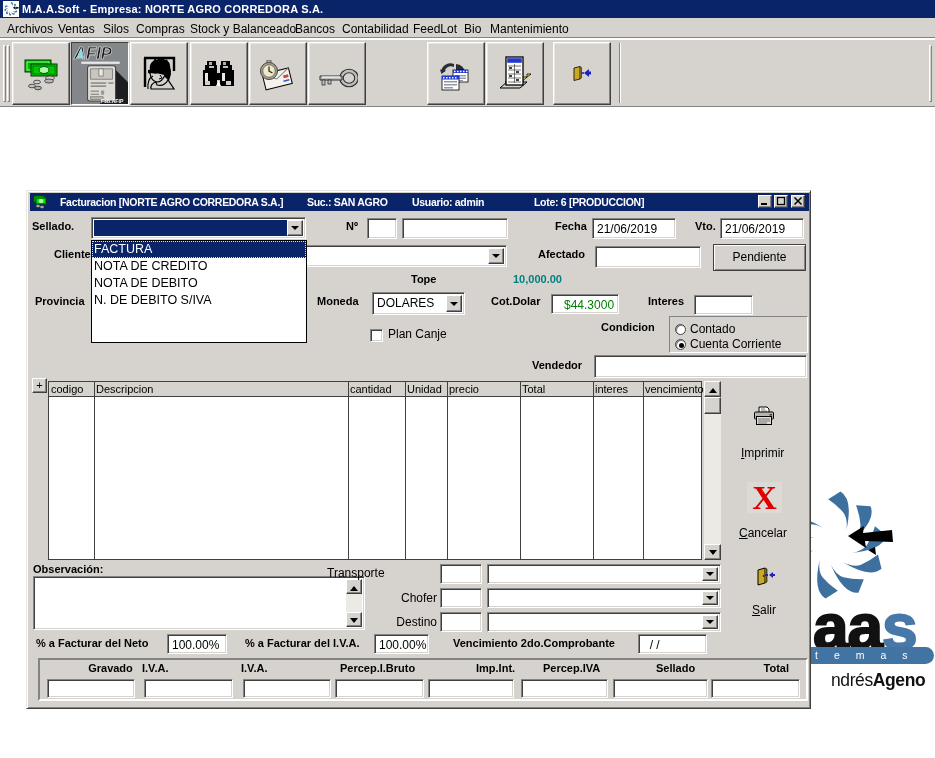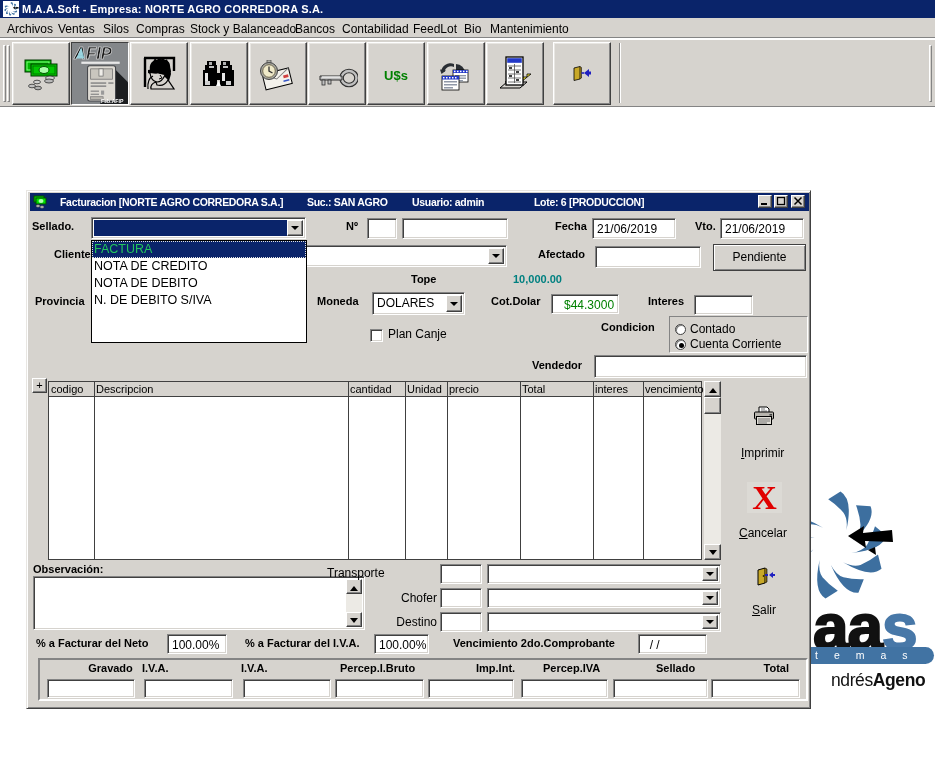--- a/index.html
+++ b/index.html
@@ -160,23 +160,20 @@
   <div class="tbtn" style="left:308px" id="tb6">
     <svg width="40" height="21" viewBox="0 0 40 21" style="position:absolute;left:9px;top:25px">
       <ellipse cx="31" cy="10" rx="7.5" ry="7" fill="none" stroke="#303030" stroke-width="4.6"></ellipse>
       <ellipse cx="31" cy="10" rx="7.5" ry="7" fill="none" stroke="#c0c0c0" stroke-width="2.4"></ellipse>
       <path d="M2 8 L24 8 L24 12 L2 12 Z" fill="#c0c0c0" stroke="#303030" stroke-width="1"></path>
       <rect x="4" y="12" width="3" height="5" fill="#c0c0c0" stroke="#303030" stroke-width="0.8"></rect>
       <rect x="10" y="12" width="3" height="4" fill="#c0c0c0" stroke="#303030" stroke-width="0.8"></rect>
       <path d="M4 9 L22 9" stroke="#f8f8f8" stroke-width="1.2"></path>
     </svg>
   </div>
-  <div class="tbtn" style="left:367px" id="tb7">
-      <div style="position:absolute;left:0;width:56px;color:#008000;font-weight:bold;font-size:13px;text-align:center;top:25px">U$s</div>
-    </div>
   <div class="tbtn" style="left:427px" id="tb8">
     <svg width="31" height="28" viewBox="0 0 31 28" style="position:absolute;left:12px;top:20px">
       <path d="M14 1 A 9.5 9.5 0 0 0 1 9 L4.5 9 A 6.5 6.5 0 0 1 14 4 Z" fill="#2a2e34"></path>
       <path d="M16 1 A 9.5 9 0 0 1 25 10 L20 13 L16 7 Z" fill="#2a2e34"></path>
       <path d="M1.5 11 L0 6.5 L6 7.5 Z" fill="#2a2e34"></path>
       <rect x="13" y="7" width="15" height="12" fill="#fff" stroke="#000" stroke-width="0.8"></rect>
       <rect x="13" y="7" width="15" height="3" fill="#2238c8"></rect>
       <g fill="#9098a8">
         <rect x="15" y="12" width="11" height="1.4"></rect>
           <rect x="15" y="14.5" width="11" height="1.4"></rect>
@@ -428,19 +425,19 @@
     <div class="fld" style="left:20px;top:488px;width:88px;height:19px"></div>
     <div class="fld" style="left:117px;top:488px;width:89px;height:19px"></div>
     <div class="fld" style="left:216px;top:488px;width:88px;height:19px"></div>
     <div class="fld" style="left:308px;top:488px;width:89px;height:19px"></div>
     <div class="fld" style="left:401px;top:488px;width:86px;height:19px"></div>
     <div class="fld" style="left:494px;top:488px;width:87px;height:19px"></div>
     <div class="fld" style="left:586px;top:488px;width:95px;height:19px"></div>
     <div class="fld" style="left:684px;top:488px;width:89px;height:19px"></div>
 
     <div class="abs" style="left:64px;top:49px;width:216px;height:103px;background:#fff;border:1px solid #000;font-size:12.5px;z-index:50">
-      <div style="height:17px;background:#0a246a;color:#22c55e;padding:1px 0 0 2px;outline:1px dotted #e0e0e0;outline-offset:-1px">FACTURA</div>
+      <div style="height:17px;background:#0a246a;color:#ffffff;padding:1px 0 0 2px;outline:1px dotted #e0e0e0;outline-offset:-1px">FACTURA</div>
       <div style="height:17px;padding:1px 0 0 2px">NOTA DE CREDITO</div>
       <div style="height:17px;padding:1px 0 0 2px">NOTA DE DEBITO</div>
       <div style="height:17px;padding:1px 0 0 2px">N. DE DEBITO S/IVA</div>
     </div>
   </div>
 </div>
 
 </body></html>

